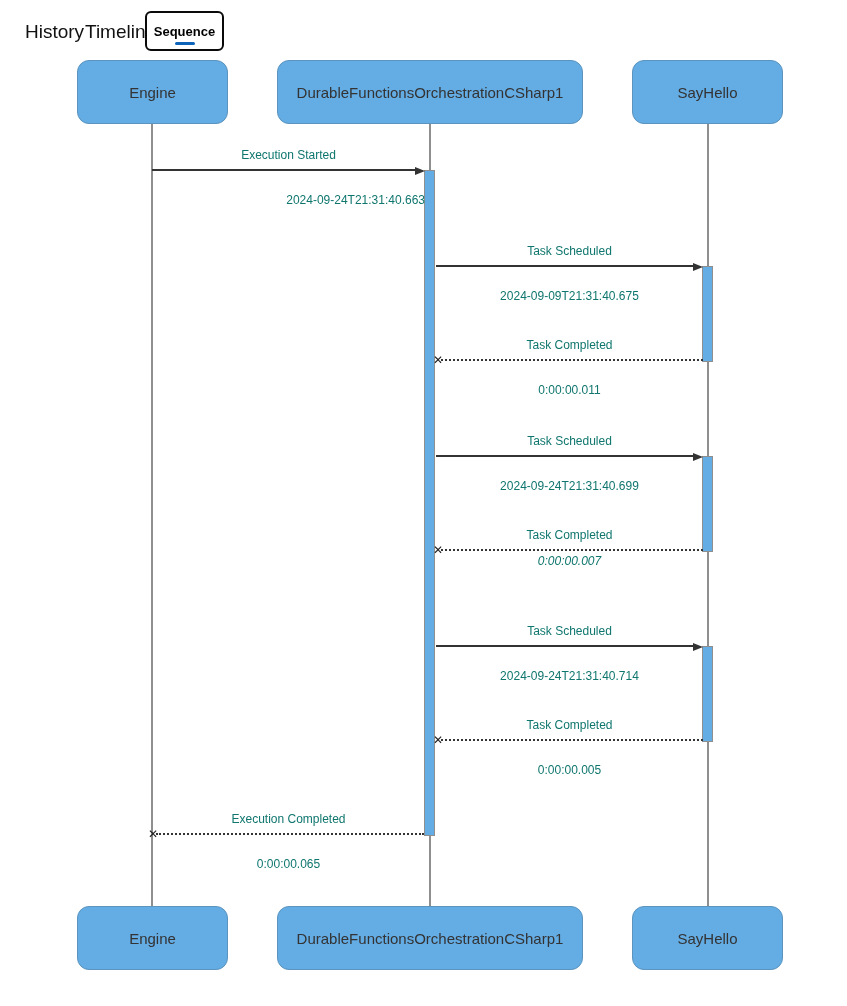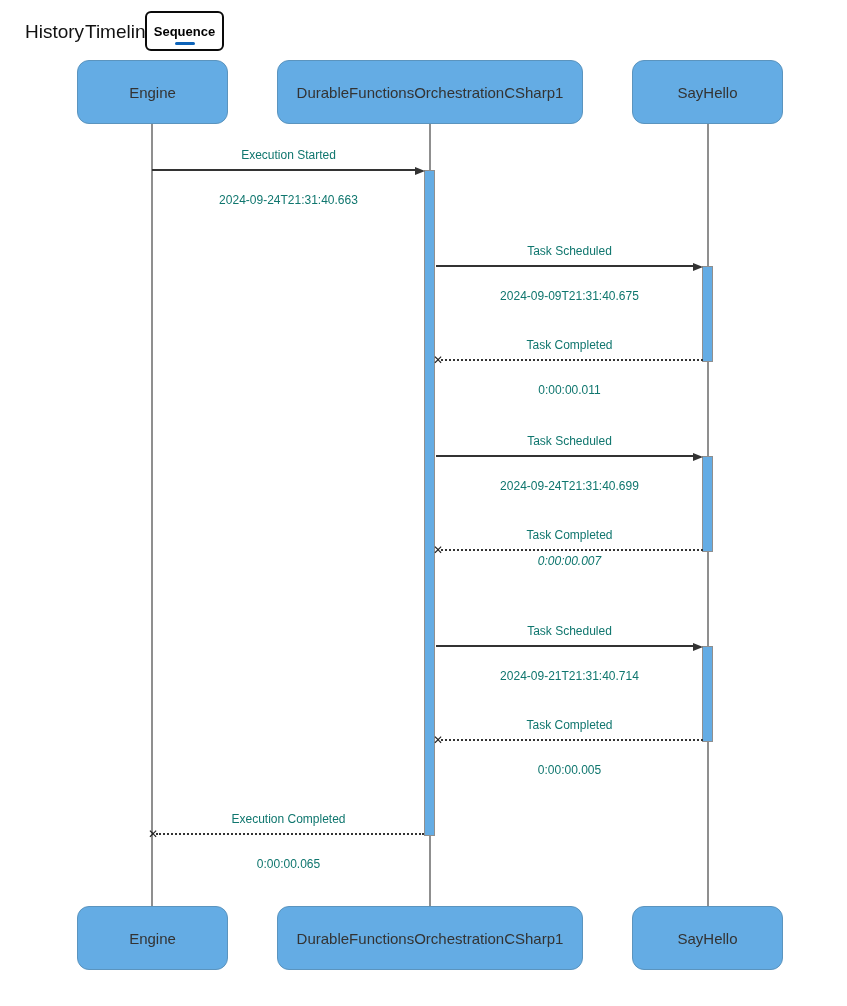--- a/index.html
+++ b/index.html
@@ -89,21 +89,21 @@
 
     <div class="activation" style="left:424px;top:170px;height:666px;"></div>
     <div class="activation" style="left:702px;top:266px;height:96px;"></div>
     <div class="activation" style="left:702px;top:456px;height:96px;"></div>
     <div class="activation" style="left:702px;top:646px;height:96px;"></div>
 
     <div class="msg-label ch-left" style="top:146px;">Execution Started</div>
     <div class="arrow" style="left:152px;top:169px;width:263px;">
         <span class="head"></span>
       </div>
-    <div class="msg-note ch-left" style="top:191px;">2024-09-24T21:31:40.663</div>
+    <div class="msg-note ch-left" style="top:191px;text-align:right;">2024-09-24T21:31:40.663</div>
 
     <div class="msg-label ch-right" style="top:242px;">Task Scheduled</div>
     <div class="arrow" style="left:436px;top:265px;width:257px;">
         <span class="head"></span>
       </div>
     <div class="msg-note ch-right" style="top:287px;">2024-09-09T21:31:40.675</div>
 
     <div class="msg-label ch-right" style="top:336px;">Task Completed</div>
     <div class="arrow dotted" style="left:441px;top:359px;width:262px;">
         <span class="cross">✕</span>
@@ -119,21 +119,21 @@
     <div class="msg-label ch-right" style="top:526px;">Task Completed</div>
     <div class="arrow dotted" style="left:441px;top:549px;width:262px;">
         <span class="cross">✕</span>
       </div>
     <div class="msg-note ch-right" style="top:552px;font-style:italic;">0:00:00.007</div>
 
     <div class="msg-label ch-right" style="top:622px;">Task Scheduled</div>
     <div class="arrow" style="left:436px;top:645px;width:257px;">
         <span class="head"></span>
       </div>
-    <div class="msg-note ch-right" style="top:667px;">2024-09-21T21:31:40.714</div>
+    <div class="msg-note ch-right" style="top:667px;">2024-09-24T21:31:40.714</div>
 
     <div class="msg-label ch-right" style="top:716px;">Task Completed</div>
     <div class="arrow dotted" style="left:441px;top:739px;width:262px;">
         <span class="cross">✕</span>
       </div>
     <div class="msg-note ch-right" style="top:761px;">0:00:00.005</div>
 
     <div class="msg-label ch-left" style="top:810px;">Execution Completed</div>
     <div class="arrow dotted" style="left:156px;top:833px;width:268px;">
         <span class="cross">✕</span>

